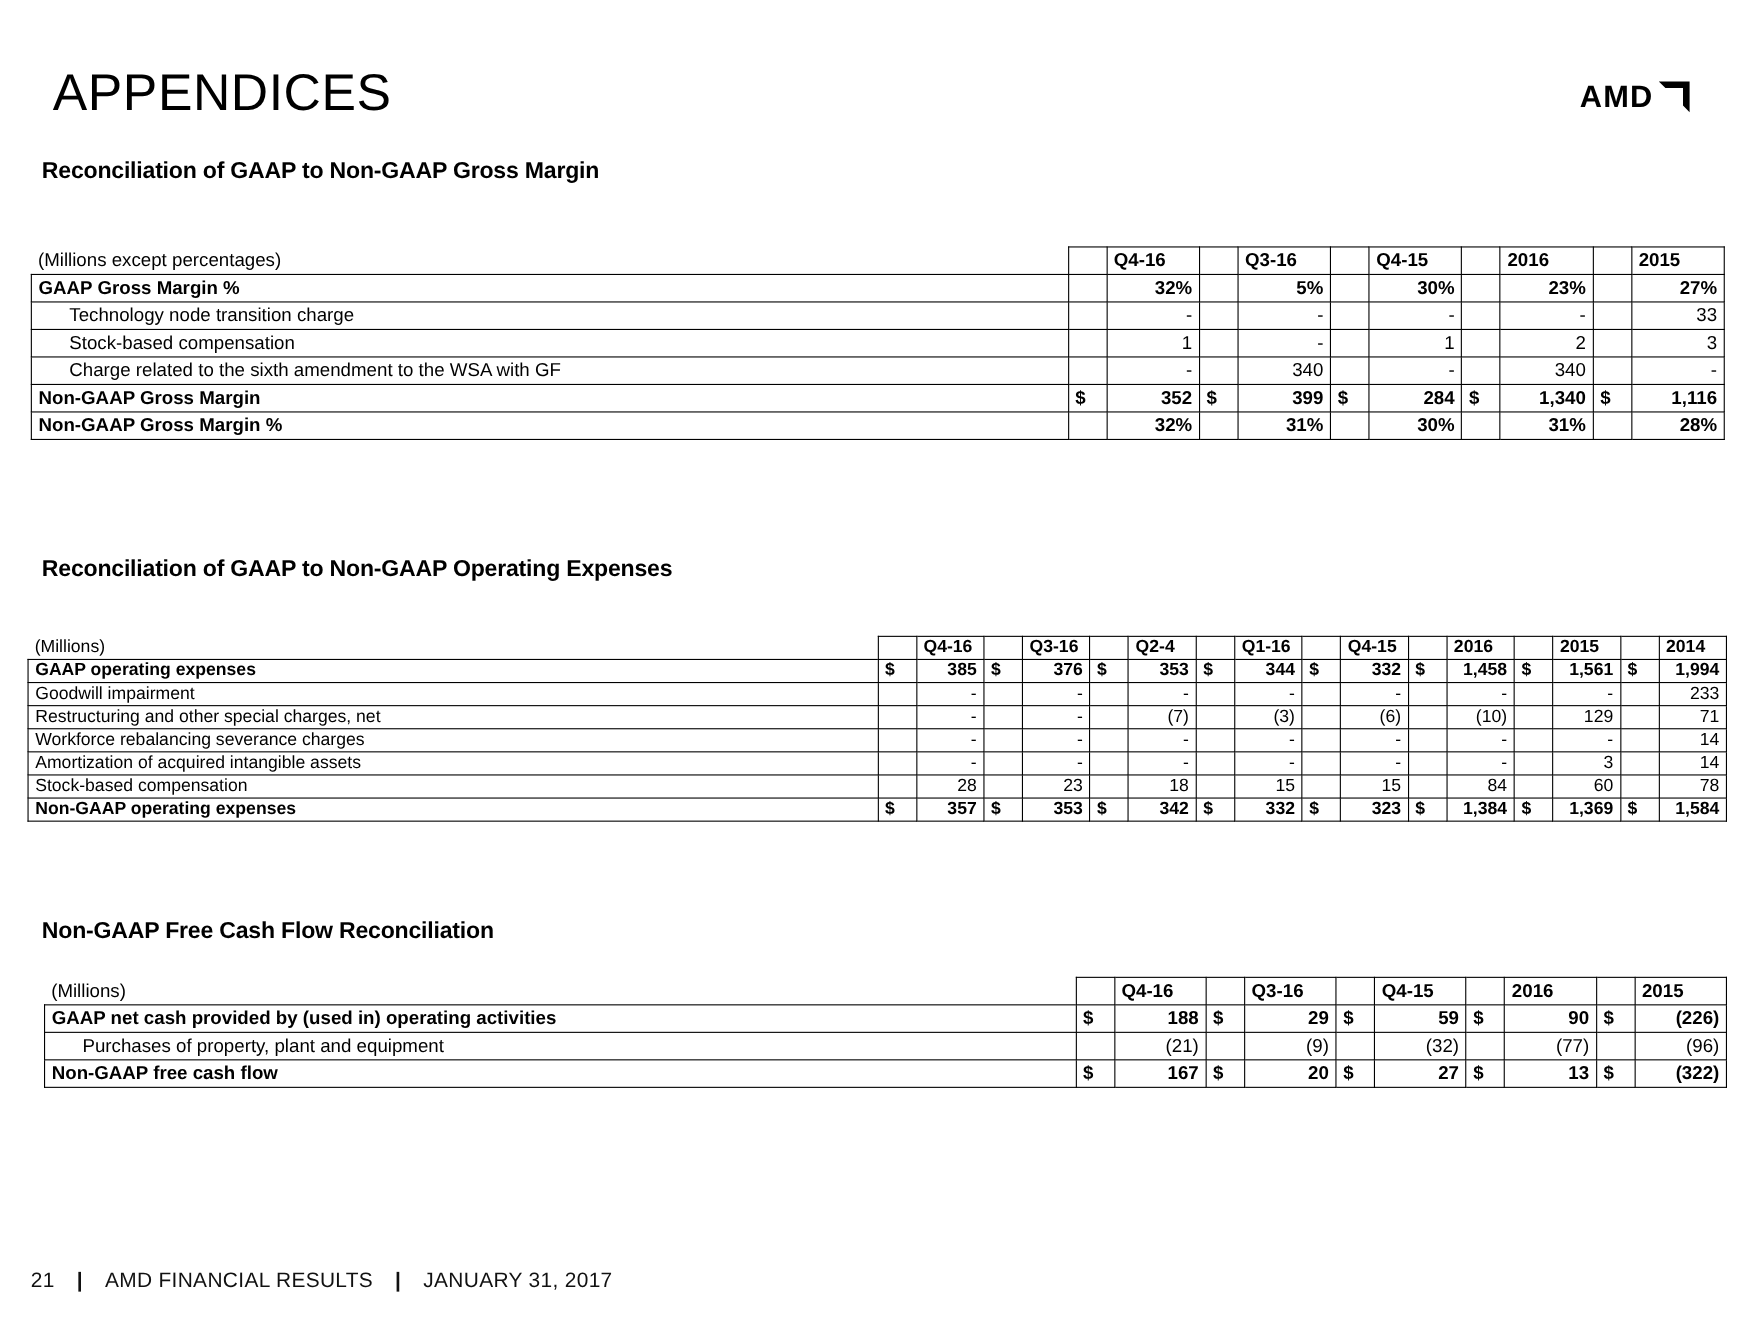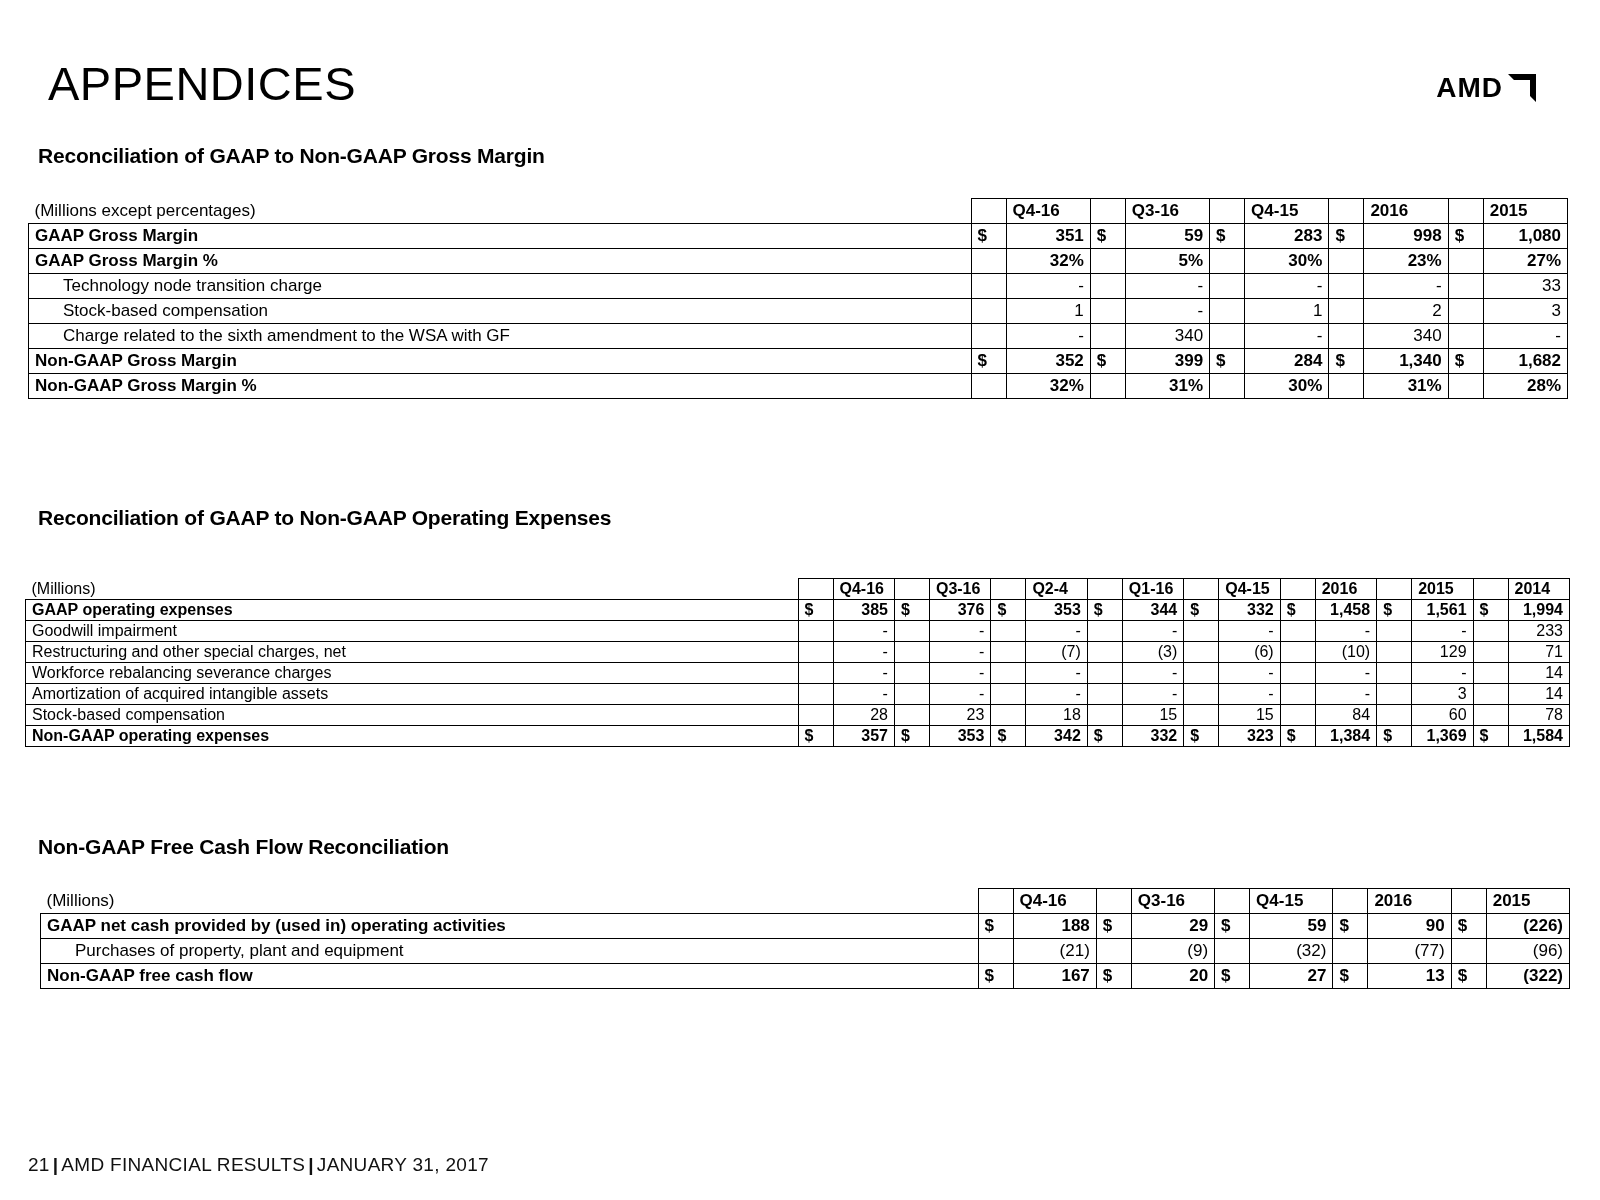--- a/index.html
+++ b/index.html
@@ -92,21 +92,21 @@
     width: 22px;
     padding-right: 0;
   }
   .hdr {
     text-align: left;
     font-weight: bold;
   }
   
   #tbl-gm {
     left: 28px;
-    top: 198px;
+    top: 224px;
     width: 1540px;
   }
   #tbl-gm .lbl { width: 930px; }
   
   .noborder { border: none !important; }
 
   
   #tbl-opex {
     left: 25px;
     top: 578px;
@@ -126,21 +126,21 @@
 
   
   .footer {
     position: absolute;
     left: 28px;
     bottom: 24px;
     font-size: 19px;
     letter-spacing: 0.3px;
     display: flex;
     align-items: center;
-    gap: 3px;
+    gap: 20px;
     color: #111;
   }
   .footer .bar { font-weight: bold; }
 </style>
 </head>
 <body>
 
 <div class="slide">
 
   <div class="slide-title">APPENDICES</div>
@@ -165,33 +165,20 @@
         <td class="cur"></td>
         <td class="hdr">Q3-16</td>
         <td class="cur"></td>
         <td class="hdr">Q4-15</td>
         <td class="cur"></td>
         <td class="hdr">2016</td>
         <td class="cur"></td>
         <td class="hdr">2015</td>
       </tr>
 
-      <tr>
-        <td class="lbl bold">GAAP Gross Margin</td>
-        <td class="cur bold">$</td>
-        <td class="num bold">351</td>
-        <td class="cur bold">$</td>
-        <td class="num bold">59</td>
-        <td class="cur bold">$</td>
-        <td class="num bold">283</td>
-        <td class="cur bold">$</td>
-        <td class="num bold">998</td>
-        <td class="cur bold">$</td>
-        <td class="num bold">1,080</td>
-      </tr>
 
       <tr>
         <td class="lbl bold">GAAP Gross Margin %</td>
         <td class="cur"></td>
         <td class="num bold">32%</td>
         <td class="cur"></td>
         <td class="num bold">5%</td>
         <td class="cur"></td>
         <td class="num bold">30%</td>
         <td class="cur"></td>
@@ -246,21 +233,21 @@
         <td class="lbl bold">Non-GAAP Gross Margin</td>
         <td class="cur bold">$</td>
         <td class="num bold">352</td>
         <td class="cur bold">$</td>
         <td class="num bold">399</td>
         <td class="cur bold">$</td>
         <td class="num bold">284</td>
         <td class="cur bold">$</td>
         <td class="num bold">1,340</td>
         <td class="cur bold">$</td>
-        <td class="num bold">1,682</td>
+        <td class="num bold">1,116</td>
       </tr>
 
       <tr>
         <td class="lbl bold">Non-GAAP Gross Margin %</td>
         <td class="cur"></td>
         <td class="num bold">32%</td>
         <td class="cur"></td>
         <td class="num bold">31%</td>
         <td class="cur"></td>
         <td class="num bold">30%</td>

